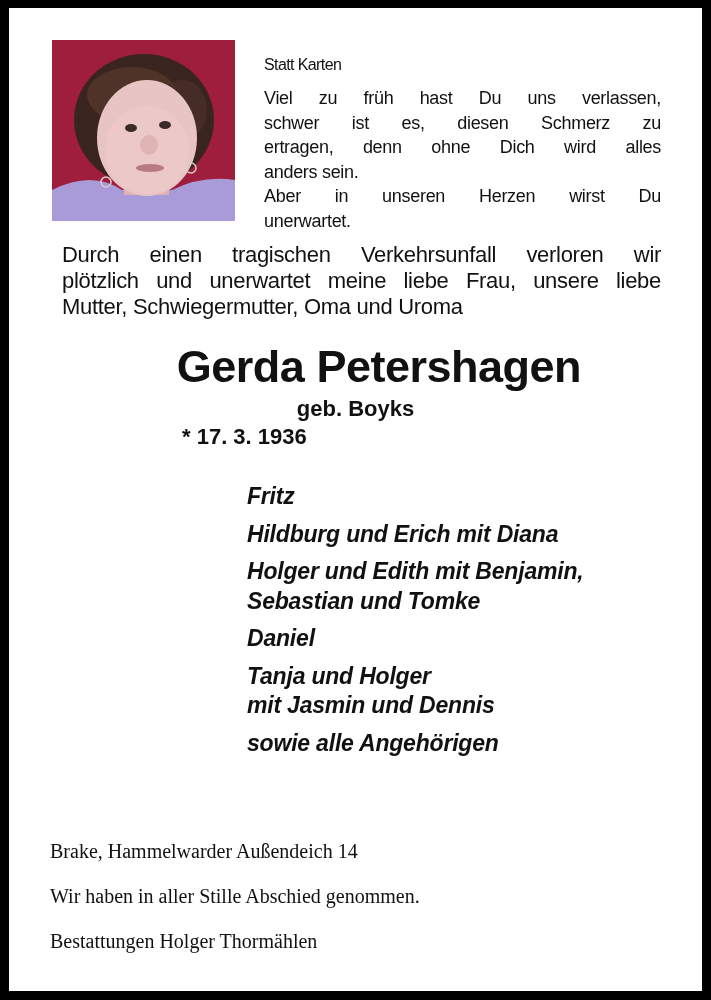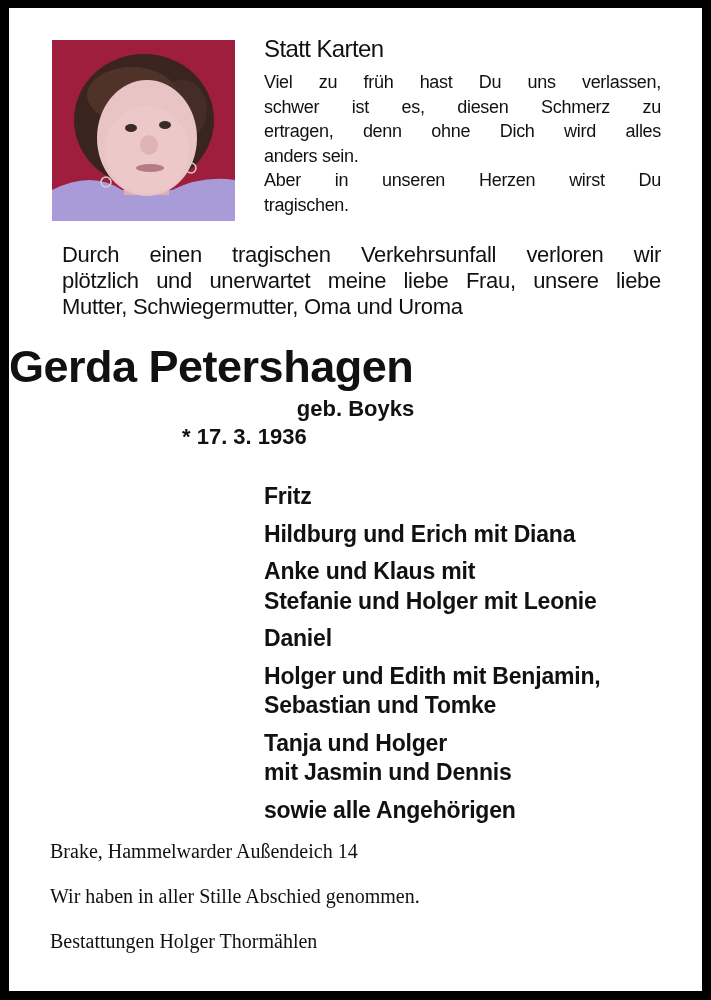--- a/index.html
+++ b/index.html
@@ -16,52 +16,52 @@
 
   
   .photo {
     position: absolute; left: 43px; top: 32px; width: 183px; height: 181px;
     overflow: hidden; background: #9a1c3a;
   }
   .photo svg { display: block; width: 100%; height: 100%; }
 
   
   .verse { position: absolute; left: 255px; top: 28px; width: 397px; }
-  .statt { font-size: 24px; line-height: 26px; letter-spacing: -0.6px; margin: 0 0 8px 0; }
+  .statt { font-size: 16px; line-height: 26px; letter-spacing: -0.6px; margin: 16px 0 8px 0; }
   .poem-line {
     font-size: 18px; line-height: 24.5px; text-align: justify; text-align-last: justify;
     letter-spacing: -0.3px; white-space: nowrap;
   }
   .poem-line.last { text-align-last: left; }
 
   
   .intro { position: absolute; left: 41px; top: 234px; width: 611px; }
   .intro-line {
     font-size: 22px; line-height: 26px; text-align: justify; text-align-last: justify;
     letter-spacing: -0.3px; white-space: nowrap; margin-left: 12px;
   }
   .intro-line.last { text-align-last: left; }
 
   
   .name {
-    position: absolute; left: 0; width: 572px; top: 332px; text-align: left;
+    position: absolute; left: 0; width: 572px; top: 332px; text-align: right;
     font-size: 45px; font-weight: bold; line-height: 54px; letter-spacing: -0.5px;
   }
   .maiden {
     position: absolute; left: 0; width: 693px; top: 388px; text-align: center;
     font-size: 22px; font-weight: bold; line-height: 26px;
   }
   .dates {
     position: absolute; top: 415px; font-size: 22px; font-weight: bold; line-height: 28px;
   }
   .born { left: 173px; }
   .died { left: 380px; }
 
   
-  .family { position: absolute; left: 255px; top: 474px; width: 430px; }
+  .family { position: absolute; left: 238px; top: 474px; width: 430px; font-style: italic; }
   .group { margin-bottom: 8px; }
   .fam-line { font-size: 23px; font-weight: bold; line-height: 29.5px; white-space: nowrap; letter-spacing: -0.2px; }
 
   
   .foot { position: absolute; left: 41px; font-size: 20px; line-height: 26px; font-family: Liberation Serif, serif; }
   .foot.address { top: 830px; }
   .foot.notice  { top: 875px; }
   .foot.funeral { top: 920px; }
 </style>
 </head>
@@ -98,50 +98,46 @@
       </svg>
     </div>
 
     <div class="verse">
       <div class="statt">Statt Karten</div>
       <div class="poem-line">Viel zu früh hast Du uns verlassen,</div>
       <div class="poem-line">schwer ist es, diesen Schmerz zu</div>
       <div class="poem-line">ertragen, denn ohne Dich wird alles</div>
       <div class="poem-line last">anders sein.</div>
       <div class="poem-line">Aber in unseren Herzen wirst Du</div>
-      <div class="poem-line last">tragischen.</div>
+      <div class="poem-line last">unerwartet.</div>
     </div>
 
     <div class="intro">
       <div class="intro-line">Durch einen tragischen Verkehrsunfall verloren wir</div>
       <div class="intro-line">plötzlich und unerwartet meine liebe Frau, unsere liebe</div>
       <div class="intro-line last">Mutter, Schwiegermutter, Oma und Uroma</div>
     </div>
 
     <div class="name">Gerda Petershagen</div>
     <div class="maiden">geb. Boyks</div>
     <div class="dates born">* 17. 3. 1936</div>
 
     <div class="family">
       <div class="group">
         <div class="fam-line">Fritz</div>
       </div>
       <div class="group">
         <div class="fam-line">Hildburg und Erich mit Diana</div>
       </div>
       <div class="group">
-        <div class="fam-line">Anke und Klaus mit</div>
-        <div class="fam-line">Stefanie und Holger mit Leonie</div>
+        <div class="fam-line">Holger und Edith mit Benjamin,</div>
+        <div class="fam-line">Sebastian und Tomke</div>
       </div>
       <div class="group">
         <div class="fam-line">Daniel</div>
-      </div>
-      <div class="group">
-        <div class="fam-line">Holger und Edith mit Benjamin,</div>
-        <div class="fam-line">Sebastian und Tomke</div>
       </div>
       <div class="group">
         <div class="fam-line">Tanja und Holger</div>
         <div class="fam-line">mit Jasmin und Dennis</div>
       </div>
       <div class="group">
         <div class="fam-line">sowie alle Angehörigen</div>
       </div>
     </div>
 

